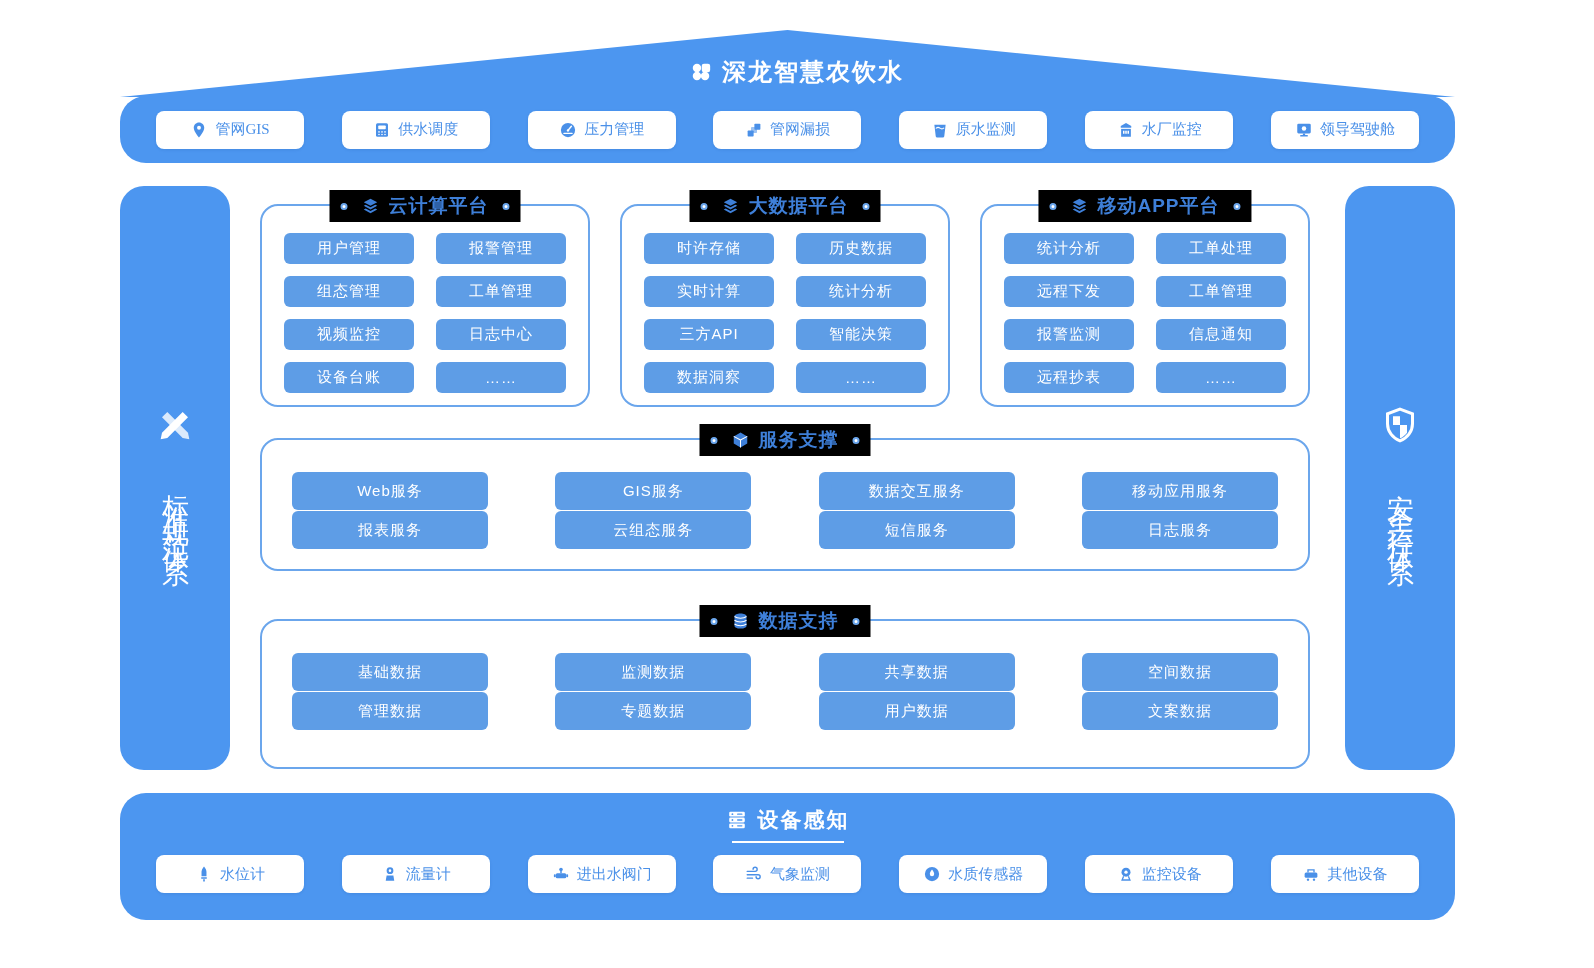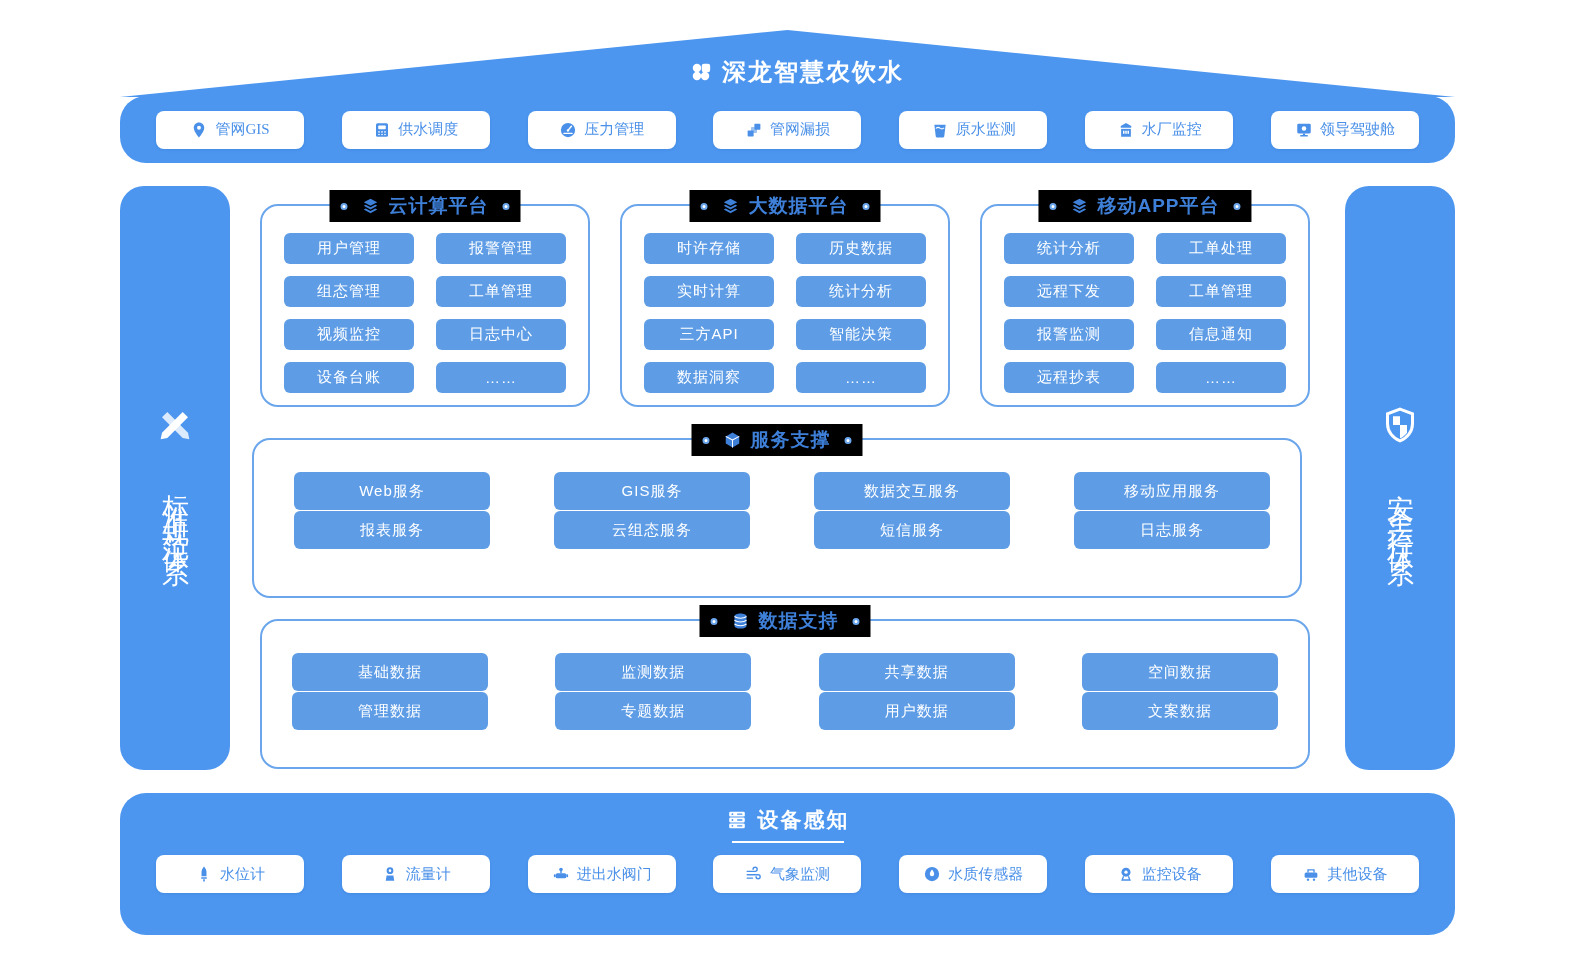--- a/index.html
+++ b/index.html
@@ -27,21 +27,21 @@
   }
 
   
   .top-bar {
     position:absolute; left:120px; top:96px; width:1335px; height:67px;
     background:#4C96F0; border-radius:26px;
     display:flex; align-items:center; justify-content:space-between;
     padding:0 36px;
   }
   .bottom-bar {
-    position:absolute; left:120px; top:793px; width:1335px; height:142px;
+    position:absolute; left:120px; top:793px; width:1335px; height:127px;
     background:#4C96F0; border-radius:26px;
   }
   .bottom-hd {
     margin-top:13px; display:flex; align-items:center; justify-content:center;
     gap:10px; color:#fff; font-size:21px; font-weight:700; letter-spacing:2px;
   }
   .bottom-underline { width:112px; height:2px; background:#fff; margin:7px auto 0; }
   .bottom-row {
     display:flex; align-items:flex-start; justify-content:space-between;
     padding:0 36px; margin-top:12px;
@@ -89,21 +89,21 @@
   .p-box-1 { left:260px; } .p-box-2 { left:620px; } .p-box-3 { left:980px; }
   .p-grid {
     margin:27px 22px 0; display:grid; grid-template-columns:1fr 1fr;
     column-gap:22px; row-gap:12px;
   }
   .chip {
     height:31px; background:#5E9DE6; border-radius:6px; color:#fff;
     font-size:15px; display:flex; align-items:center; justify-content:center;
     letter-spacing:1px;
   }
-  .svc-box { left:252px; top:438px; width:1050px; height:160px;padding-left:10px; }
+  .svc-box { left:260px; top:438px; width:1050px; height:133px; }
   .dat-box { left:260px; top:619px; width:1050px; height:150px; }
   .w-grid {
     margin:32px 30px 0; display:grid; grid-template-columns:repeat(4,196px);
     justify-content:space-between; row-gap:1px;
   }
   .w-grid .chip { height:38px; }
 
   
   .ic { width:18px; height:18px; flex:0 0 auto; }
   .ic-lg { width:22px; height:22px; }

